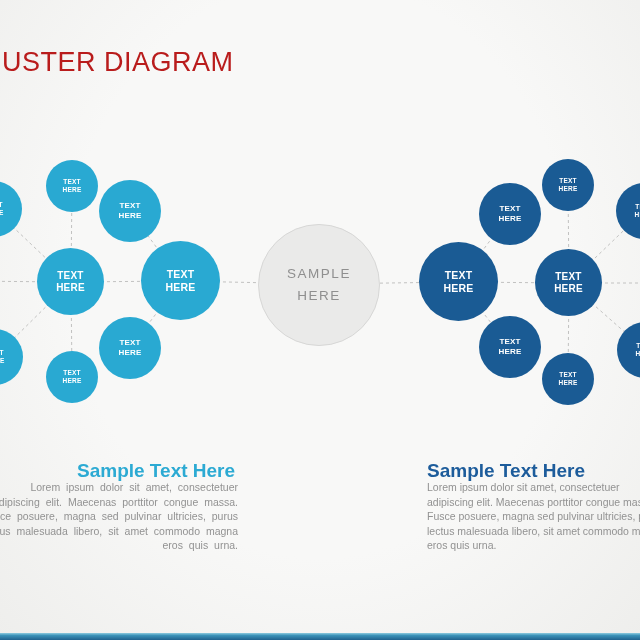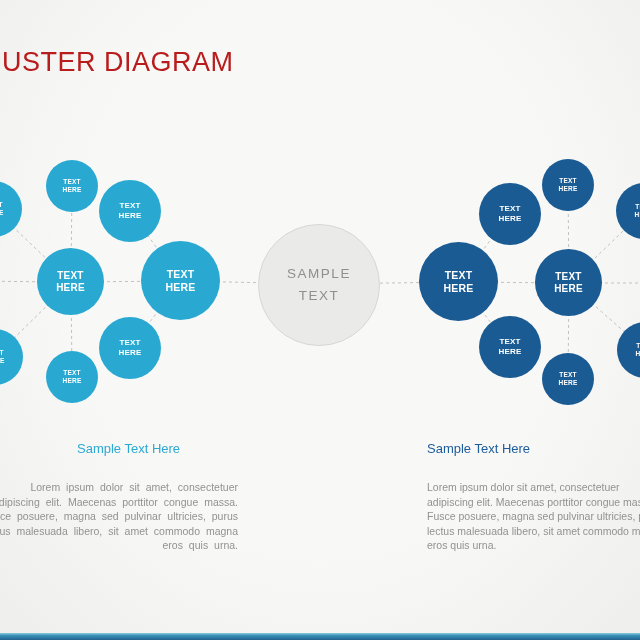--- a/index.html
+++ b/index.html
@@ -23,21 +23,21 @@
   .cyan{background:#29a9d2;}
   .blue{background:#1a5b94;}
   #center-node{
     left:258px;top:224px;width:122px;height:122px;border-radius:50%;
     background:#eaeae9;border:1px solid #d7d7d6;box-sizing:border-box;
     display:flex;align-items:center;justify-content:center;
     color:#8f8f8f;font-size:13.5px;letter-spacing:1.5px;line-height:22px;
     text-align:center;white-space:pre-line;
   }
   .heading{
-    top:441px;font-size:13px;font-weight:normal;white-space:nowrap;
+    top:460px;font-size:19px;font-weight:bold;white-space:nowrap;
   }
   #left-heading{left:77px;color:#2caad3;}
   #right-heading{left:427px;color:#1d5c9b;}
   .body-text{
     top:480px;font-size:10.5px;line-height:14.6px;color:#929292;
     white-space:pre-line;
   }
   #left-body{left:-40px;width:278px;text-align:right;word-spacing:3px;}
   #right-body{left:427px;width:300px;text-align:left;}
   #bottom-bar{
@@ -84,21 +84,21 @@
 <div class="node cyan" style="left:141px;top:241px;width:79px;height:79px;font-size:10.5px;line-height:13px;"><span>TEXT
 HERE</span></div>
 <div class="node cyan" style="left:99px;top:317px;width:62px;height:62px;font-size:8px;line-height:10px;"><span>TEXT
 HERE</span></div>
 <div class="node cyan" style="left:46px;top:351px;width:52px;height:52px;font-size:6.5px;line-height:8px;"><span>TEXT
 HERE</span></div>
 <div class="node cyan" style="left:-33px;top:329px;width:56px;height:56px;font-size:6.5px;line-height:8px;"><span>TEXT
 HERE</span></div>
 
 <div id="center-node" class="abs"><span>SAMPLE
-TEXT</span></div>
+HERE</span></div>
 
 <div class="node blue" style="left:419px;top:242px;width:79px;height:79px;font-size:10.5px;line-height:13px;"><span>TEXT
 HERE</span></div>
 <div class="node blue" style="left:535px;top:249px;width:67px;height:67px;font-size:10px;line-height:12px;"><span>TEXT
 HERE</span></div>
 <div class="node blue" style="left:542px;top:159px;width:52px;height:52px;font-size:6.5px;line-height:8px;"><span>TEXT
 HERE</span></div>
 <div class="node blue" style="left:479px;top:183px;width:62px;height:62px;font-size:8px;line-height:10px;"><span>TEXT
 HERE</span></div>
 <div class="node blue" style="left:479px;top:316px;width:62px;height:62px;font-size:8px;line-height:10px;"><span>TEXT

